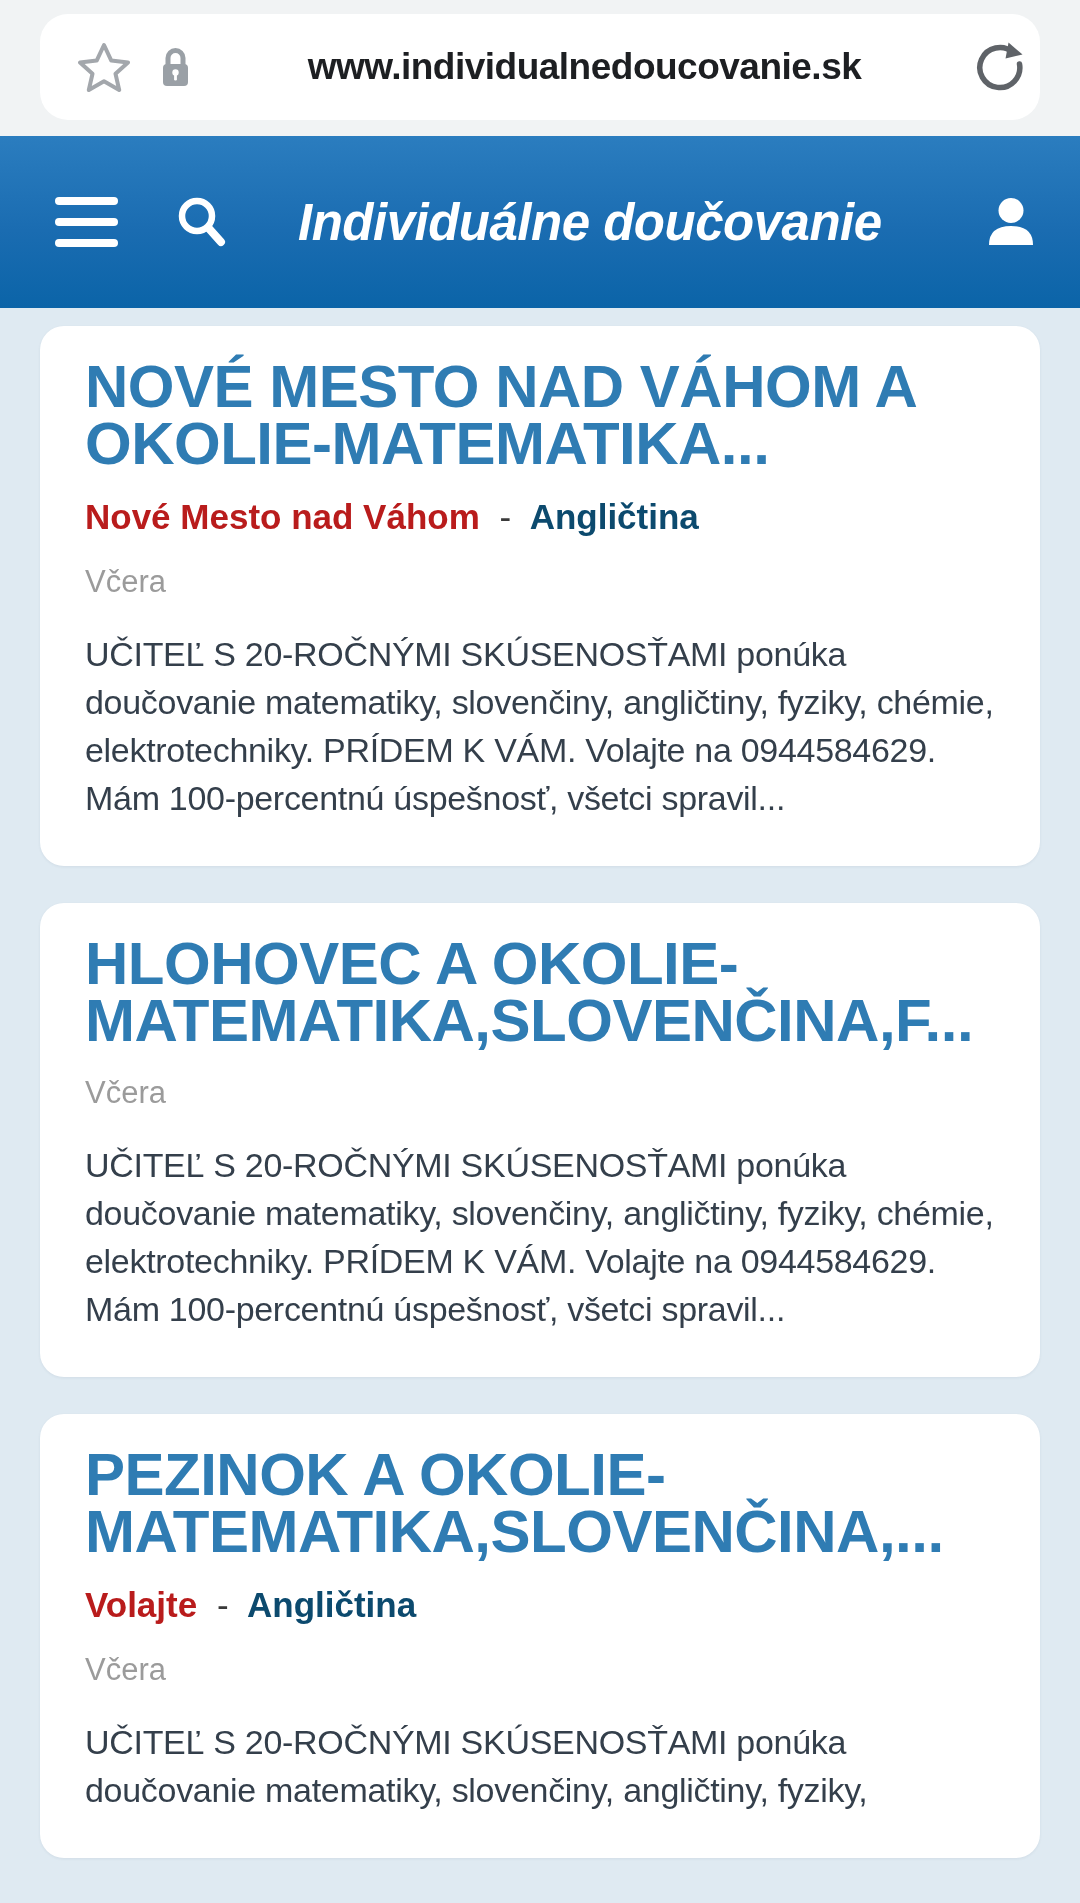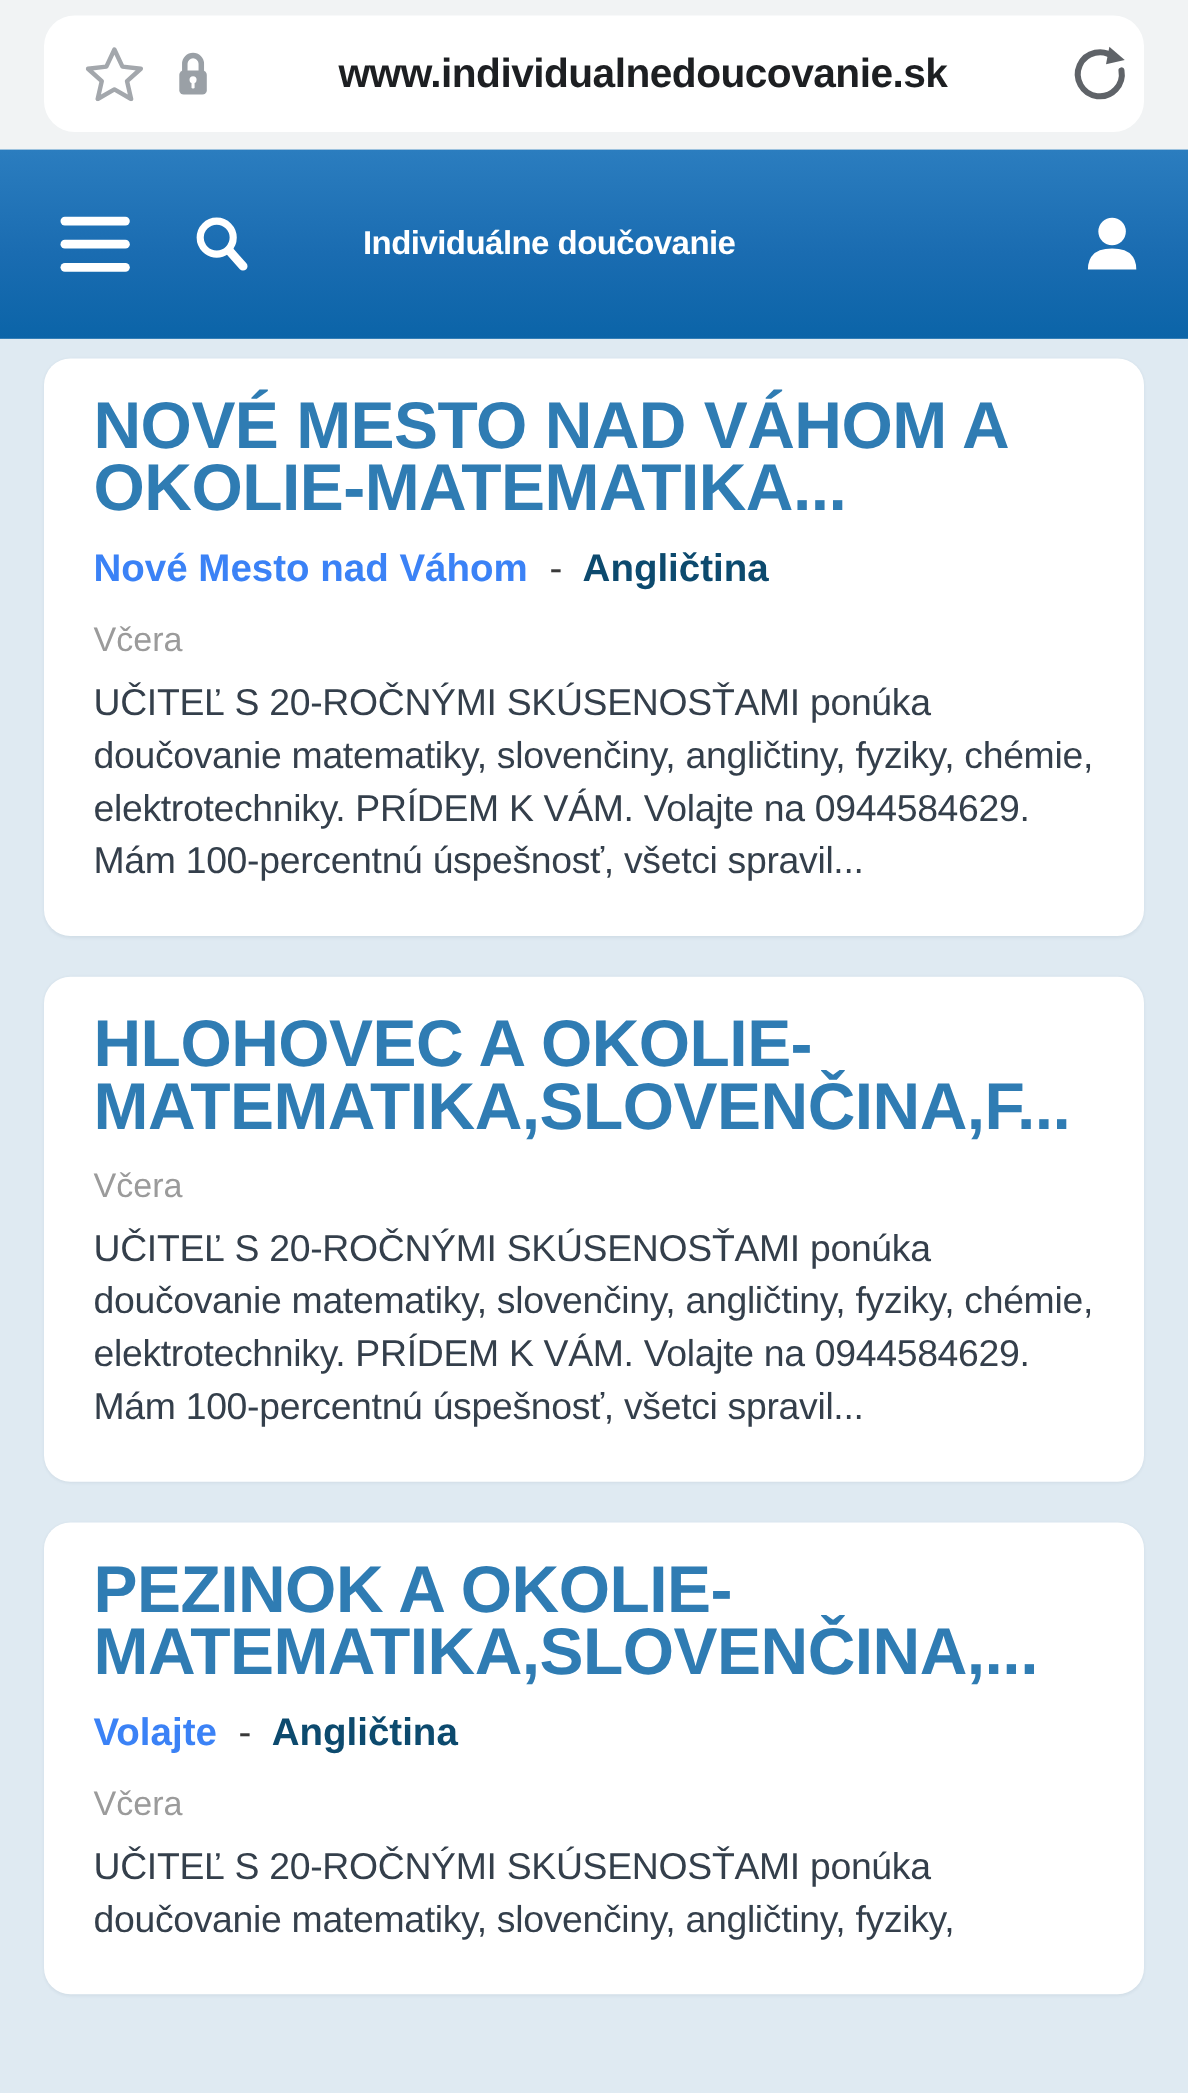--- a/index.html
+++ b/index.html
@@ -51,26 +51,27 @@
     padding:0 42px 0 55px;
   }
   .hamburger{
     width:63px; height:50px;
     display:flex; flex-direction:column; justify-content:space-between;
     cursor:pointer;
   }
   .hamburger span{ display:block; height:8px; border-radius:4px; background:#ffffff; }
   .search-btn{ margin-left:58px; display:flex; align-items:center; }
   .site-title{
-    margin-left:104px;
+    margin-left:72px;
     color:#ffffff;
-    font-size:30px;
+    font-size:51px;
     font-weight:700;
     letter-spacing:-0.5px;
     white-space:nowrap;
+    font-style:italic;
   }
   .header-spacer{ flex:1; }
   .account-btn{ display:flex; align-items:center; }
 
   
   .content{ padding:18px 40px 0 40px; }
   .card{
     background:#ffffff;
     border-radius:24px;
     padding:32px 45px 44px 45px;
@@ -83,31 +84,31 @@
     line-height:57px;
     font-weight:700;
     letter-spacing:-0.5px;
   }
   .card-sub{
     margin-top:24px;
     font-size:35px;
     font-weight:700;
     line-height:42px;
   }
-  .loc-link{ color:#3b82f6; text-decoration:none; cursor:pointer; }
+  .loc-link{ color:#b91c1c; text-decoration:none; cursor:pointer; }
   .sub-sep{ color:#3a3a3a; font-weight:400; margin:0 10px; }
   .subj-link{ color:#0c4a6e; text-decoration:none; cursor:pointer;margin-top:21px; }
   .card-date{
     margin-top:24px;
     color:#9b9b9b;
     font-size:31px;
     line-height:40px;
   }
   .card-desc{
-    margin-top:13px;
+    margin-top:28px;
     color:#343f4b;
     font-size:34px;
     line-height:48px;
     letter-spacing:-0.3px;
     max-width:915px;
   }
 </style>
 </head>
 <body>
 

